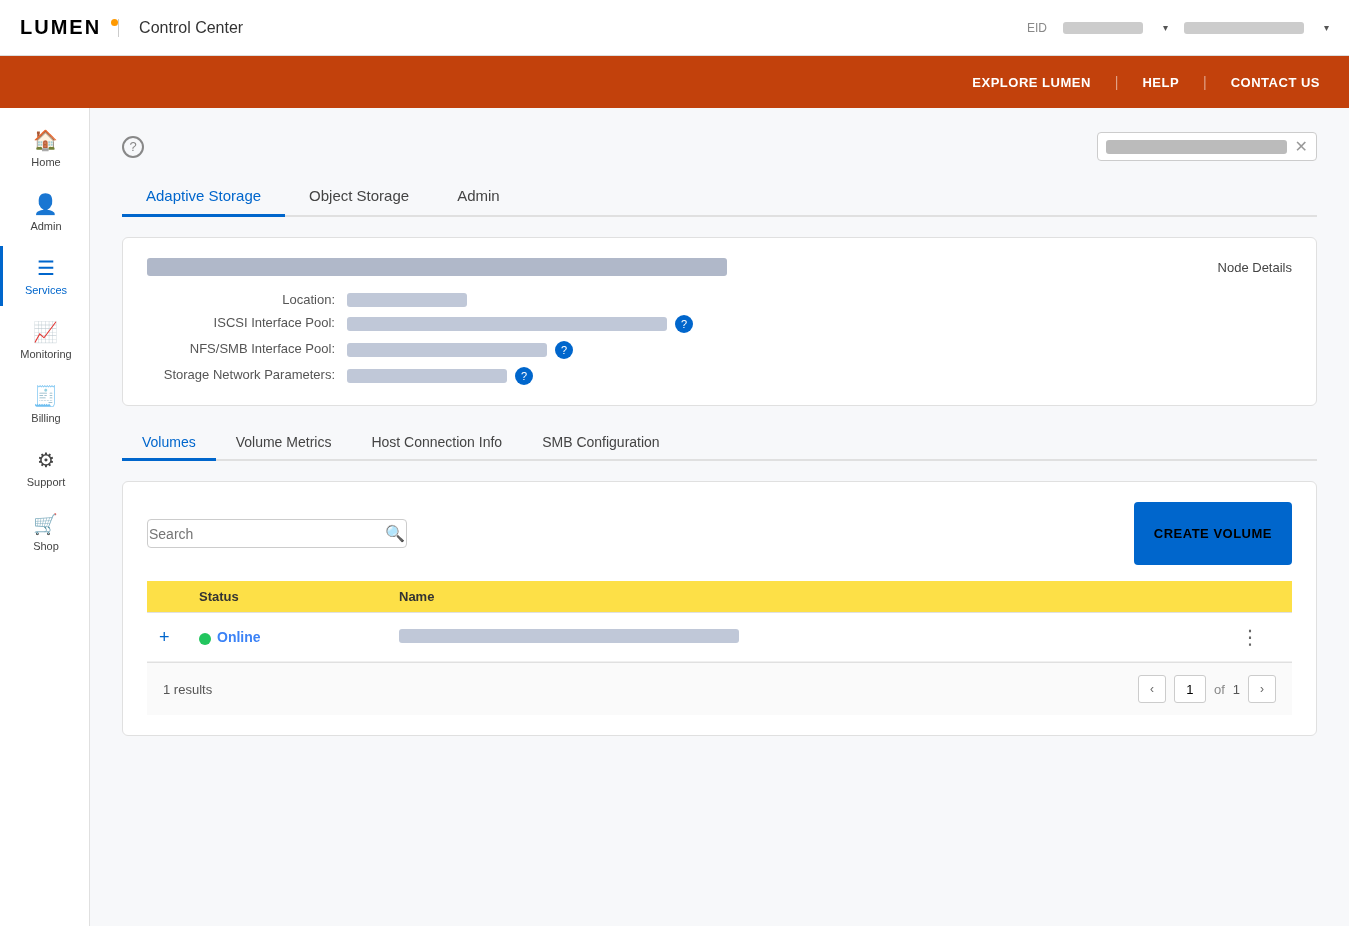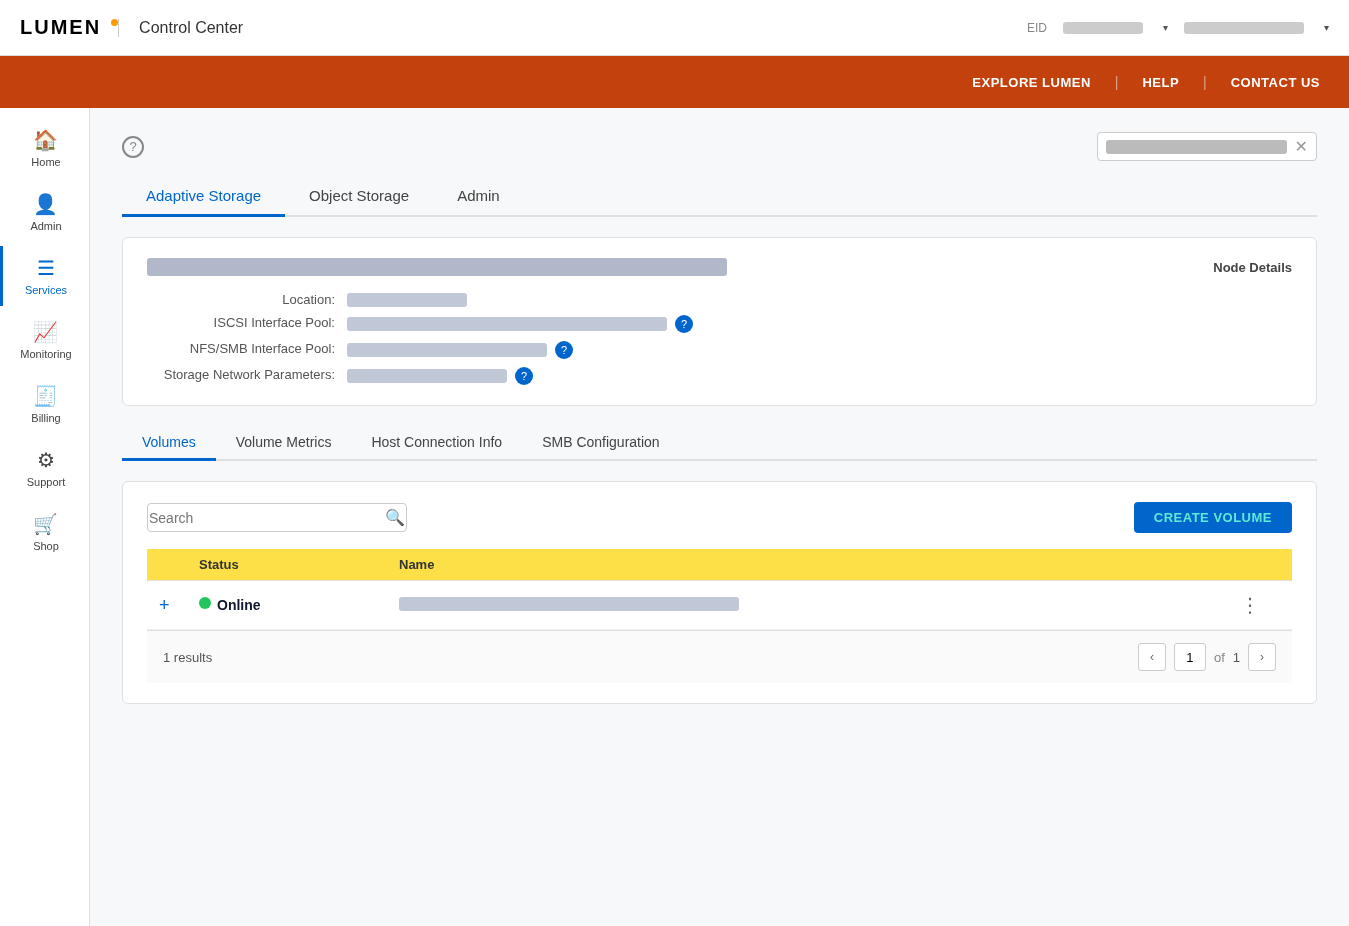--- a/index.html
+++ b/index.html
@@ -184,21 +184,20 @@
       padding: 20px 24px;
       margin-bottom: 20px;
     }
 
     
     .node-header {
       display: flex;
       align-items: center;
       justify-content: space-between;
       margin-bottom: 16px;
-      font-weight: bold;
     }
     .node-id-blurred {
       display: inline-block;
       background: #b0b8c9;
       border-radius: 3px;
       height: 18px;
       width: 580px;
       color: transparent;
     }
     .node-details-link {
@@ -290,24 +289,24 @@
       outline: none;
       font-size: 14px;
       color: #999;
       flex: 1;
       background: transparent;
     }
     .search-icon-btn { color: #0066cc; font-size: 16px; cursor: pointer; }
 
     .create-volume-btn {
       background: #0066cc;
-      color: #5eead4;
+      color: #000000;
       border: none;
       border-radius: 4px;
-      padding: 8px 20px;
+      padding: 24px 20px;
       font-size: 13px;
       font-weight: 700;
       letter-spacing: 0.5px;
       cursor: pointer;
     }
 
     
     .table-header {
       display: grid;
       grid-template-columns: 40px 200px 1fr 40px;
@@ -327,21 +326,21 @@
       background: #fff;
     }
     .status-dot {
       width: 12px;
       height: 12px;
       border-radius: 50%;
       background: #22c55e;
       display: inline-block;
       margin-right: 6px;
     }
-    .status-online { color: #0f172a; font-weight: 600; display: flex; align-items: flex-start; }
+    .status-online { color: #3b82f6; font-weight: 600; display: flex; align-items: flex-end; }
     .row-name-blurred {
       display: inline-block;
       background: #c0c8d8;
       border-radius: 3px;
       height: 14px;
       width: 340px;
       color: transparent;
     }
     .more-icon { color: #666; font-size: 20px; cursor: pointer; letter-spacing: 1px; }
 

